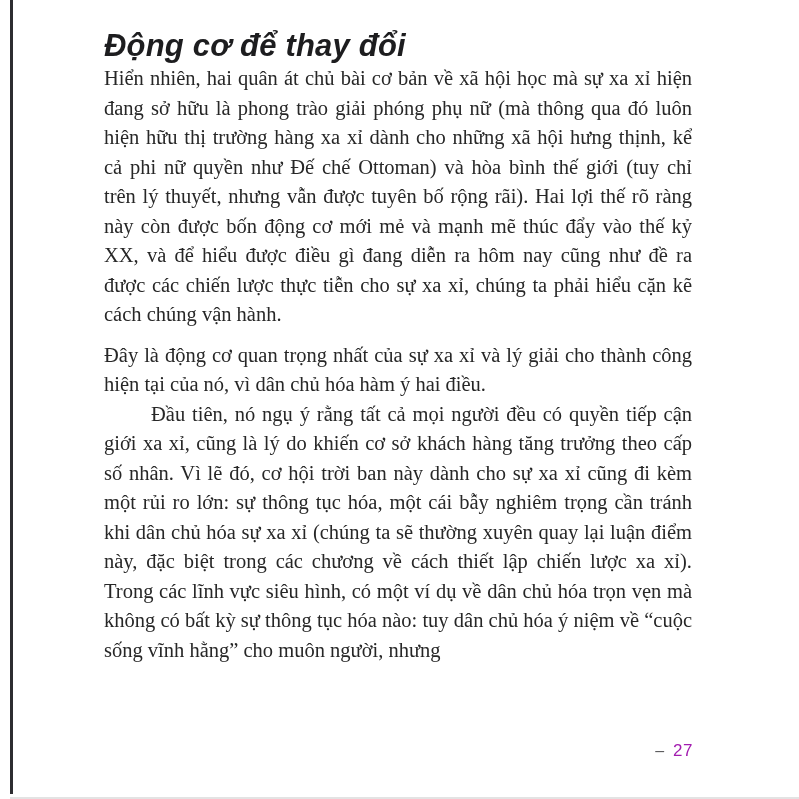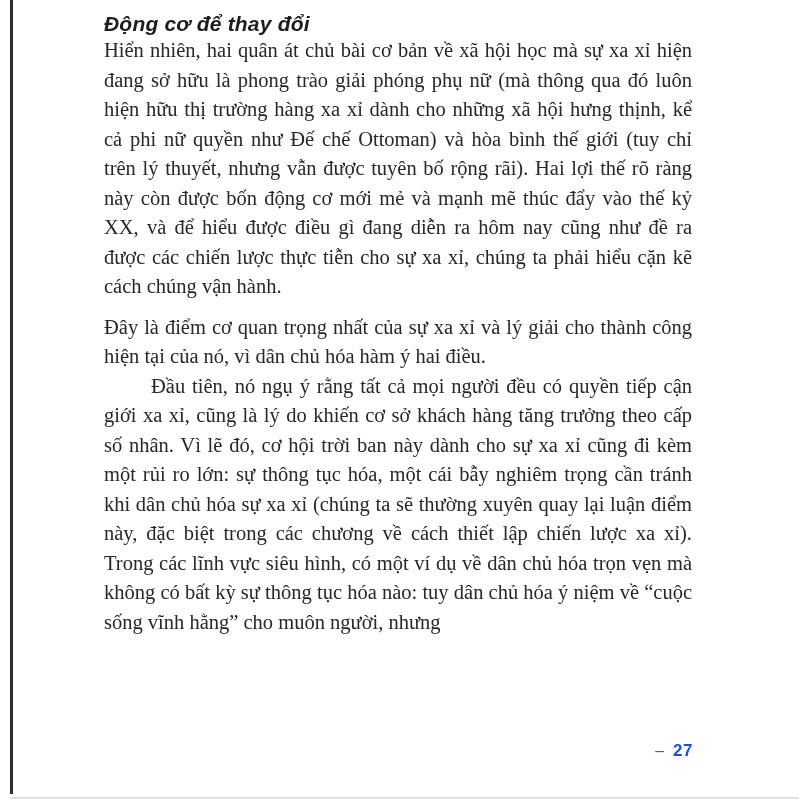--- a/index.html
+++ b/index.html
@@ -31,23 +31,24 @@
   .content {
     position: absolute;
     left: 104px;
     top: 12px;
     width: 588px;
   }
   .chapter-title {
     font-family: "Liberation Sans", sans-serif;
     font-weight: 700;
     font-style: italic;
-    font-size: 21px;
+    font-size: 31px;
     letter-spacing: 0.2px;
     color: #1d1d1f;
+    margin-top: 16px;
   }
   .body-par {
     font-family: "Liberation Serif", serif;
     font-size: 20.5px;
     line-height: 29.5px;
     color: #272727;
     text-align: justify;
     text-justify: inter-word;
   }
   .par-1 { margin-top: 0; }
@@ -71,39 +72,39 @@
     display: flex;
     align-items: center;
     gap: 9px;
   }
   .footer-dash {
     font-weight: 400;
     color: #58585a;
     font-size: 16px;
   }
   .footer-number {
-    font-weight: 700;
-    color: #1d4ed8;
+    font-weight: 400;
+    color: #a21caf;
     letter-spacing: 0.5px;
   }
 </style>
 </head>
 <body>
 
 <div class="scan">
   <div class="edge-line"></div>
   <div class="bottom-edge"></div>
 
   <div class="content">
     <h1 class="chapter-title">Động cơ để thay đổi</h1>
 
     <p class="body-par par-1">Hiển nhiên, hai quân át chủ bài cơ bản về xã hội học mà sự xa xỉ hiện đang sở hữu là phong trào giải phóng phụ nữ (mà thông qua đó luôn hiện hữu thị trường hàng xa xỉ dành cho những xã hội hưng thịnh, kể cả phi nữ quyền như Đế chế Ottoman) và hòa bình thế giới (tuy chỉ trên lý thuyết, nhưng vẫn được tuyên bố rộng rãi). Hai lợi thế rõ ràng này còn được bốn động cơ mới mẻ và mạnh mẽ thúc đẩy vào thế kỷ XX, và để hiểu được điều gì đang diễn ra hôm nay cũng như đề ra được các chiến lược thực tiễn cho sự xa xỉ, chúng ta phải hiểu cặn kẽ cách chúng vận hành.</p>
 
 
-    <p class="body-par par-2">Đây là điểm cơ quan trọng nhất của sự xa xỉ và lý giải cho thành công hiện tại của nó, vì dân chủ hóa hàm ý hai điều.</p>
+    <p class="body-par par-2">Đây là động cơ quan trọng nhất của sự xa xỉ và lý giải cho thành công hiện tại của nó, vì dân chủ hóa hàm ý hai điều.</p>
 
     <p class="body-par par-3">Đầu tiên, nó ngụ ý rằng tất cả mọi người đều có quyền tiếp cận giới xa xỉ, cũng là lý do khiến cơ sở khách hàng tăng trưởng theo cấp số nhân. Vì lẽ đó, cơ hội trời ban này dành cho sự xa xỉ cũng đi kèm một rủi ro lớn: sự thông tục hóa, một cái bẫy nghiêm trọng cần tránh khi dân chủ hóa sự xa xỉ (chúng ta sẽ thường xuyên quay lại luận điểm này, đặc biệt trong các chương về cách thiết lập chiến lược xa xỉ). Trong các lĩnh vực siêu hình, có một ví dụ về dân chủ hóa trọn vẹn mà không có bất kỳ sự thông tục hóa nào: tuy dân chủ hóa ý niệm về “cuộc sống vĩnh hằng” cho muôn người, nhưng</p>
   </div>
 
   <div class="page-footer">
     <span class="footer-dash">–</span>
     <span class="footer-number">27</span>
   </div>
 </div>
 

